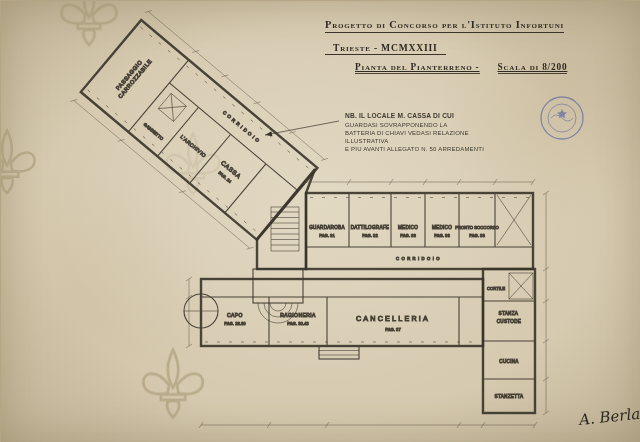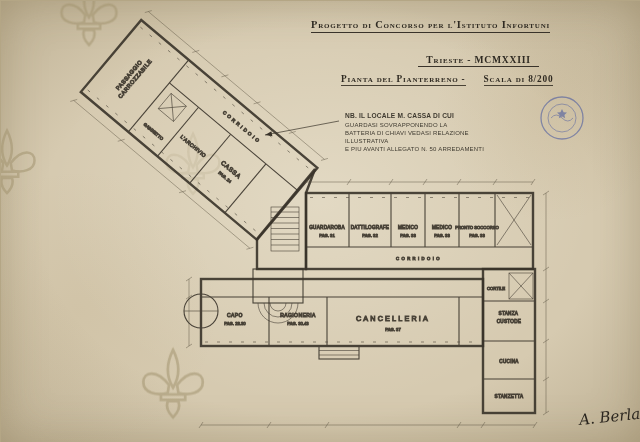--- a/index.html
+++ b/index.html
@@ -29,26 +29,26 @@
   .s50{font-size:5px;letter-spacing:.4px;}
   .s55{font-size:5.6px;letter-spacing:.5px;}
   .s60{font-size:6.2px;letter-spacing:.6px;}
   .s70{font-size:7.2px;letter-spacing:2.2px;}
   .ls2{letter-spacing:2.4px;}
   .wm{stroke:#a2946f;fill:none;stroke-width:2;opacity:.55;}
   .wm-faint{opacity:.3;}
   .stamp{stroke:#3f51a0;fill:none;opacity:.55;}
   
   .title-block{
-    position:absolute;left:310px;top:13px;width:308px;
+    position:absolute;left:324px;top:13px;width:308px;
     font-family:"Liberation Serif",serif;color:#2f2a22;
-    font-variant:small-caps;letter-spacing:.8px;
+    font-variant:small-caps;letter-spacing:.8px;text-decoration:underline;
   }
   .title-block .t1 span{font-size:10.4px;font-weight:600;border-bottom:1px solid #39332a;padding-bottom:2px;display:inline-block;}
-  .title-block .t2{margin-top:16px;width:74%;text-align:right;}
+  .title-block .t2{margin-top:4px;width:74%;text-align:left;}
   .title-block .t2 span{font-size:9.6px;font-weight:600;border-bottom:1px solid #39332a;padding:0 8px 1px;display:inline-block;}
   .title-block .t3{margin-top:7px;padding-left:30px;font-size:9.3px;font-weight:600;display:flex;gap:18px;align-items:flex-end;}
   .title-block .t3 span{border-bottom:1px solid #4a4336;padding-bottom:1px;}
   .note-block{
     position:absolute;left:344px;top:111px;width:146px;
     font-size:6px;line-height:1.35;color:#3f3a30;letter-spacing:.2px;
     text-transform:uppercase;
   }
   .note-block .n1{font-size:6.6px;font-weight:bold;}
   .signature{

